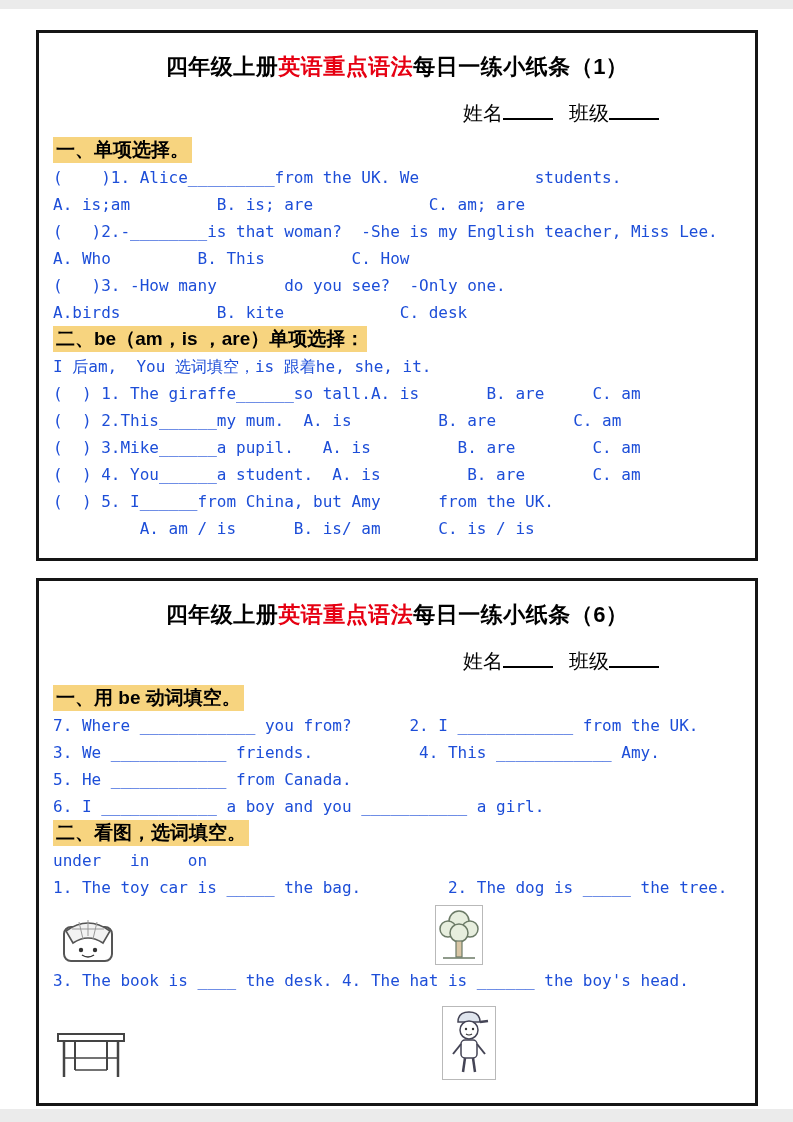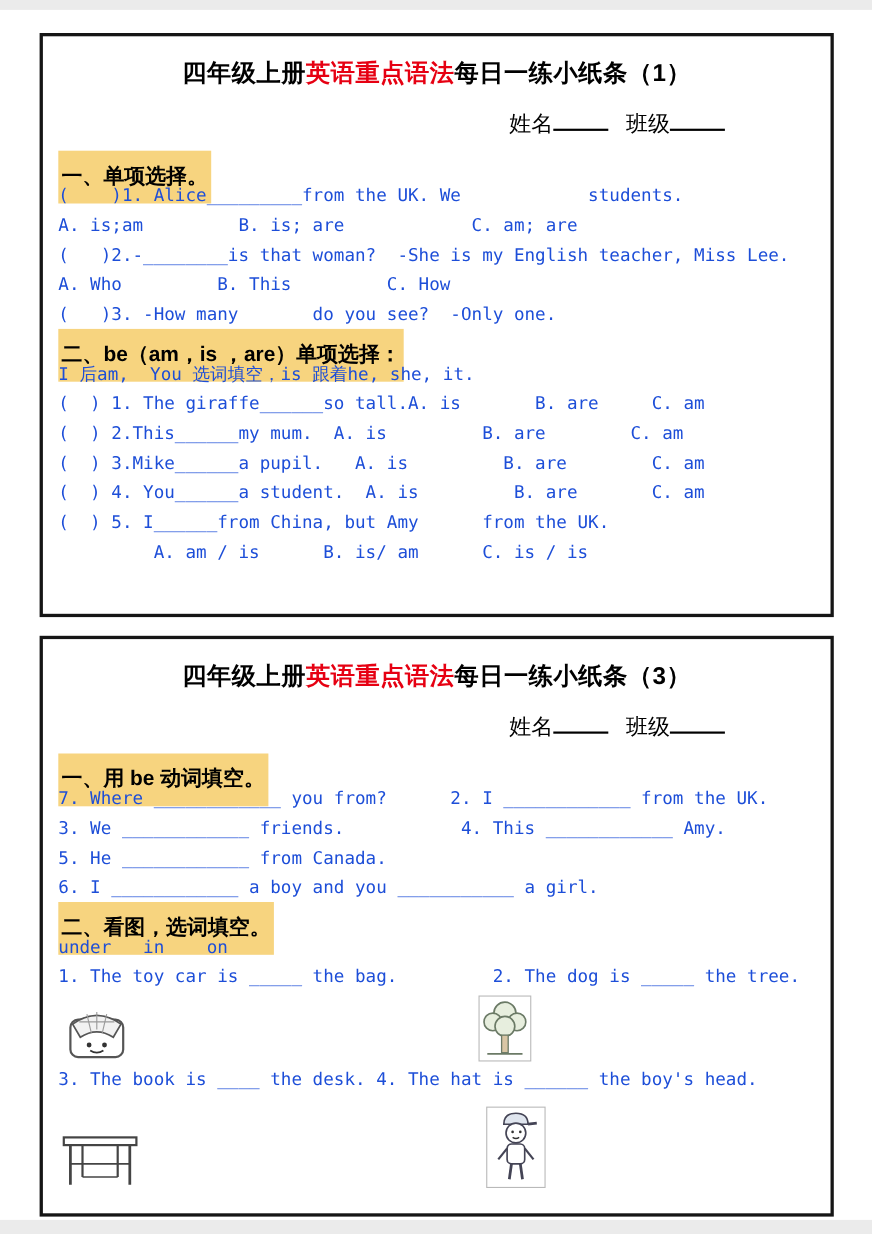--- a/index.html
+++ b/index.html
@@ -38,21 +38,21 @@
     white-space:nowrap;
   }
   .ublank { display:inline-block; width:50px; height:2px; background:#000; margin-right:16px; }
   .ublank:last-child { margin-right:0; }
 
   .sectrow { height:27px; }
   .sect {
     display:inline-block; background:#f7d47f;
     font-family:"Liberation Sans", sans-serif;
     font-weight:700; font-size:19px; line-height:24px;
-    padding:12px 3px; color:#000;
+    padding:1px 3px; color:#000;
   }
 
   .line {
     font-family:"DejaVu Sans Mono", monospace;
     font-size:16px; line-height:27px;
     white-space:pre-wrap; color:#1d4ed8;
   }
 
   .imgrow { display:flex; align-items:flex-end; }
   #imgrow1 { margin:4px 0 2px 0; height:60px; }
@@ -75,34 +75,35 @@
 
   <div class="nameline"><span>姓名</span><span class="ublank"></span><span>班级</span><span class="ublank"></span></div>
 
   <div class="sectrow"><span class="sect">一、单项选择。</span></div>
 
   <div class="line">(    )1. Alice_________from the UK. We            students.</div>
   <div class="line">A. is;am         B. is; are            C. am; are</div>
   <div class="line">(   )2.-________is that woman?  -She is my English teacher, Miss Lee.</div>
   <div class="line">A. Who         B. This         C. How</div>
   <div class="line">(   )3. -How many       do you see?  -Only one.</div>
+  <div class="line">A.birds          B. kite            C. desk</div>
 
   <div class="sectrow"><span class="sect">二、be（am，is ，are）单项选择：</span></div>
 
   <div class="line">I 后am,  You 选词填空，is 跟着he, she, it.</div>
   <div class="line">(  ) 1. The giraffe______so tall.A. is       B. are     C. am</div>
   <div class="line">(  ) 2.This______my mum.  A. is         B. are        C. am</div>
   <div class="line">(  ) 3.Mike______a pupil.   A. is         B. are        C. am</div>
   <div class="line">(  ) 4. You______a student.  A. is         B. are       C. am</div>
   <div class="line">(  ) 5. I______from China, but Amy      from the UK.</div>
   <div class="line">         A. am / is      B. is/ am      C. is / is</div>
 </div>
 
 <div class="card" id="card2">
-  <div class="title"><span>四年级上册</span><span class="red">英语重点语法</span><span>每日一练小纸条（3）</span></div>
+  <div class="title"><span>四年级上册</span><span class="red">英语重点语法</span><span>每日一练小纸条（6）</span></div>
 
   <div class="nameline"><span>姓名</span><span class="ublank"></span><span>班级</span><span class="ublank"></span></div>
 
   <div class="sectrow"><span class="sect">一、用 be 动词填空。</span></div>
 
   <div class="line">7. Where ____________ you from?      2. I ____________ from the UK.</div>
   <div class="line">3. We ____________ friends.           4. This ____________ Amy.</div>
   <div class="line">5. He ____________ from Canada.</div>
   <div class="line">6. I ____________ a boy and you ___________ a girl.</div>
 

